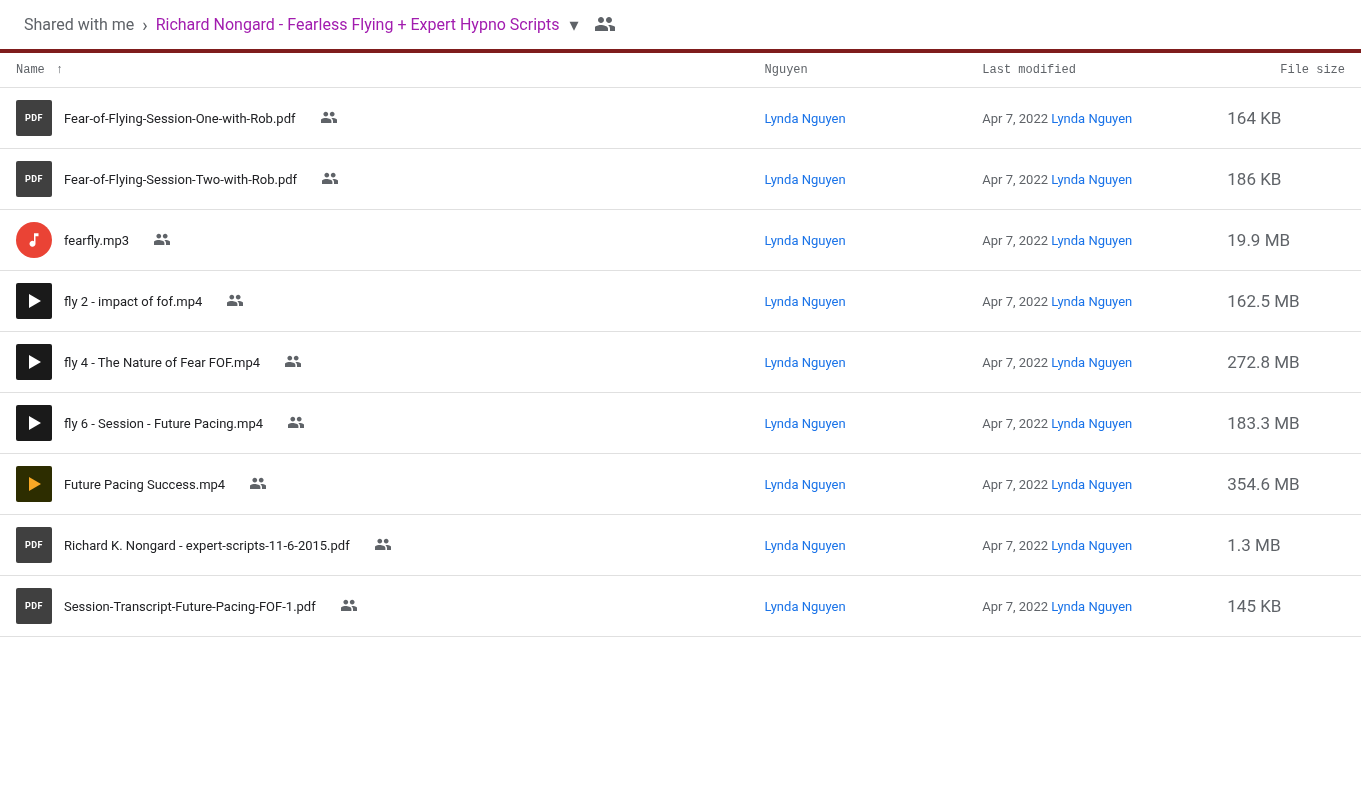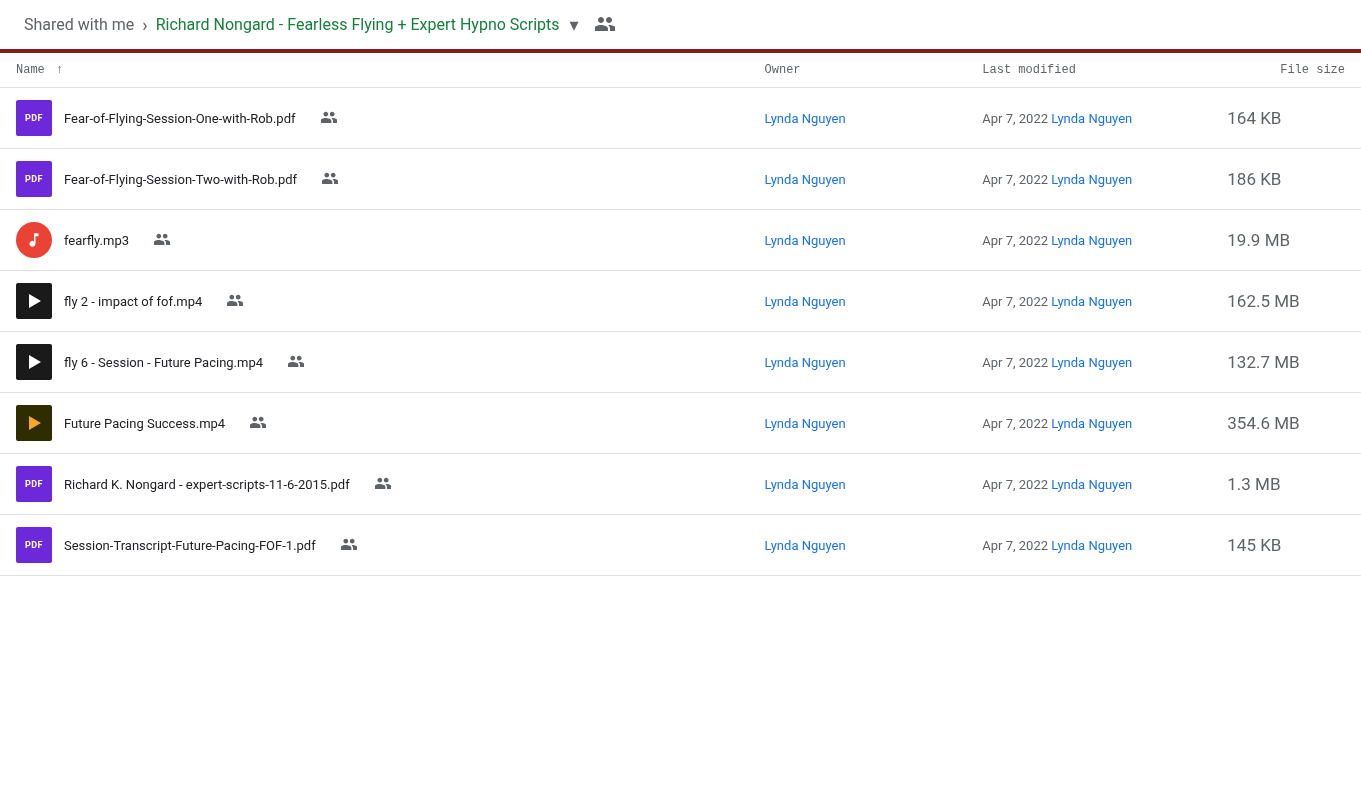--- a/index.html
+++ b/index.html
@@ -23,21 +23,21 @@
       font-size: 16px;
       cursor: pointer;
     }
     .breadcrumb-chevron {
       color: #5f6368;
       font-size: 18px;
     }
     .breadcrumb-folder {
       font-size: 16px;
       font-weight: 400;
-      color: #15803d;
+      color: #a21caf;
       text-align: right;
     }
     .breadcrumb-dropdown {
       color: #5f6368;
       cursor: pointer;
       font-size: 18px;
       margin-left: 2px;
     }
     .breadcrumb-people {
       color: #5f6368;
@@ -97,21 +97,21 @@
     .file-icon {
       width: 36px;
       height: 36px;
       flex-shrink: 0;
       display: flex;
       align-items: center;
       justify-content: center;
       border-radius: 2px;
     }
     .file-icon.pdf {
-      background: #6d28d9;
+      background: #404040;
       color: white;
       font-size: 10px;
       font-weight: 700;
     }
     .file-icon.video {
       background: #1a1a1a;
       color: white;
       font-size: 14px;
     }
     .file-name-text {
@@ -177,21 +177,21 @@
   </span>
 </div>
 
 <table class="file-table">
   <thead>
     <tr>
       <th class="col-name">
         <span>Name</span>
         <span class="sort-icon">↑</span>
       </th>
-      <th class="col-owner">Owner</th>
+      <th class="col-owner">Nguyen</th>
       <th class="col-modified">Last modified</th>
       <th class="col-size">File size</th>
     </tr>
   </thead>
   <tbody id="file-tbody">
   <tr>
     <td>
       <div class="file-name-cell">
         <div class="file-icon pdf">
       <span class="pdf-label">PDF</span>
@@ -280,34 +280,56 @@
     </td>
     <td class="size-cell">162.5 MB</td>
   </tr>
       <tr>
     <td>
       <div class="file-name-cell">
         <div class="file-icon video">
       <div class="play-btn"></div>
     </div>
         <div class="file-name-text">
+          <span>fly 4 - The Nature of Fear FOF.mp4</span>
+          <span class="shared-icon">
+    <svg width="16" height="13" viewBox="0 0 20 16" fill="none">
+      <path d="M14 8c1.66 0 2.99-1.34 2.99-3S15.66 2 14 2c-1.66 0-3 1.34-3 3s1.34 3 3 3zm-8 0c1.66 0 2.99-1.34 2.99-3S7.66 2 6 2C4.34 2 3 3.34 3 5s1.34 3 3 3zm0 2c-2.33 0-7 1.17-7 3.5V16h14v-2.5C13 11.17 8.33 10 6 10zm8 0c-.29 0-.62.02-.97.05 1.16.84 1.97 1.97 1.97 3.45V16h6v-2.5c0-2.33-4.67-3.5-7-3.5z" fill="#5f6368"></path>
+    </svg>
+  </span>
+        </div>
+      </div>
+    </td>
+    <td class="owner-cell">Lynda Nguyen</td>
+    <td class="modified-cell">
+      Apr 7, 2022 <span class="modifier-name">Lynda Nguyen</span>
+    </td>
+    <td class="size-cell">272.8 MB</td>
+  </tr>
+      <tr>
+    <td>
+      <div class="file-name-cell">
+        <div class="file-icon video">
+      <div class="play-btn"></div>
+    </div>
+        <div class="file-name-text">
           <span>fly 6 - Session - Future Pacing.mp4</span>
           <span class="shared-icon">
     <svg width="16" height="13" viewBox="0 0 20 16" fill="none">
       <path d="M14 8c1.66 0 2.99-1.34 2.99-3S15.66 2 14 2c-1.66 0-3 1.34-3 3s1.34 3 3 3zm-8 0c1.66 0 2.99-1.34 2.99-3S7.66 2 6 2C4.34 2 3 3.34 3 5s1.34 3 3 3zm0 2c-2.33 0-7 1.17-7 3.5V16h14v-2.5C13 11.17 8.33 10 6 10zm8 0c-.29 0-.62.02-.97.05 1.16.84 1.97 1.97 1.97 3.45V16h6v-2.5c0-2.33-4.67-3.5-7-3.5z" fill="#5f6368"></path>
     </svg>
   </span>
         </div>
       </div>
     </td>
     <td class="owner-cell">Lynda Nguyen</td>
     <td class="modified-cell">
       Apr 7, 2022 <span class="modifier-name">Lynda Nguyen</span>
     </td>
-    <td class="size-cell">132.7 MB</td>
+    <td class="size-cell">183.3 MB</td>
   </tr>
       <tr>
     <td>
       <div class="file-name-cell">
         <div class="file-icon video" style="background:#2d2d00;">
       <div class="play-btn" style="border-color: transparent transparent transparent #f9a825;"></div>
     </div>
         <div class="file-name-text">
           <span>Future Pacing Success.mp4</span>
           <span class="shared-icon">

